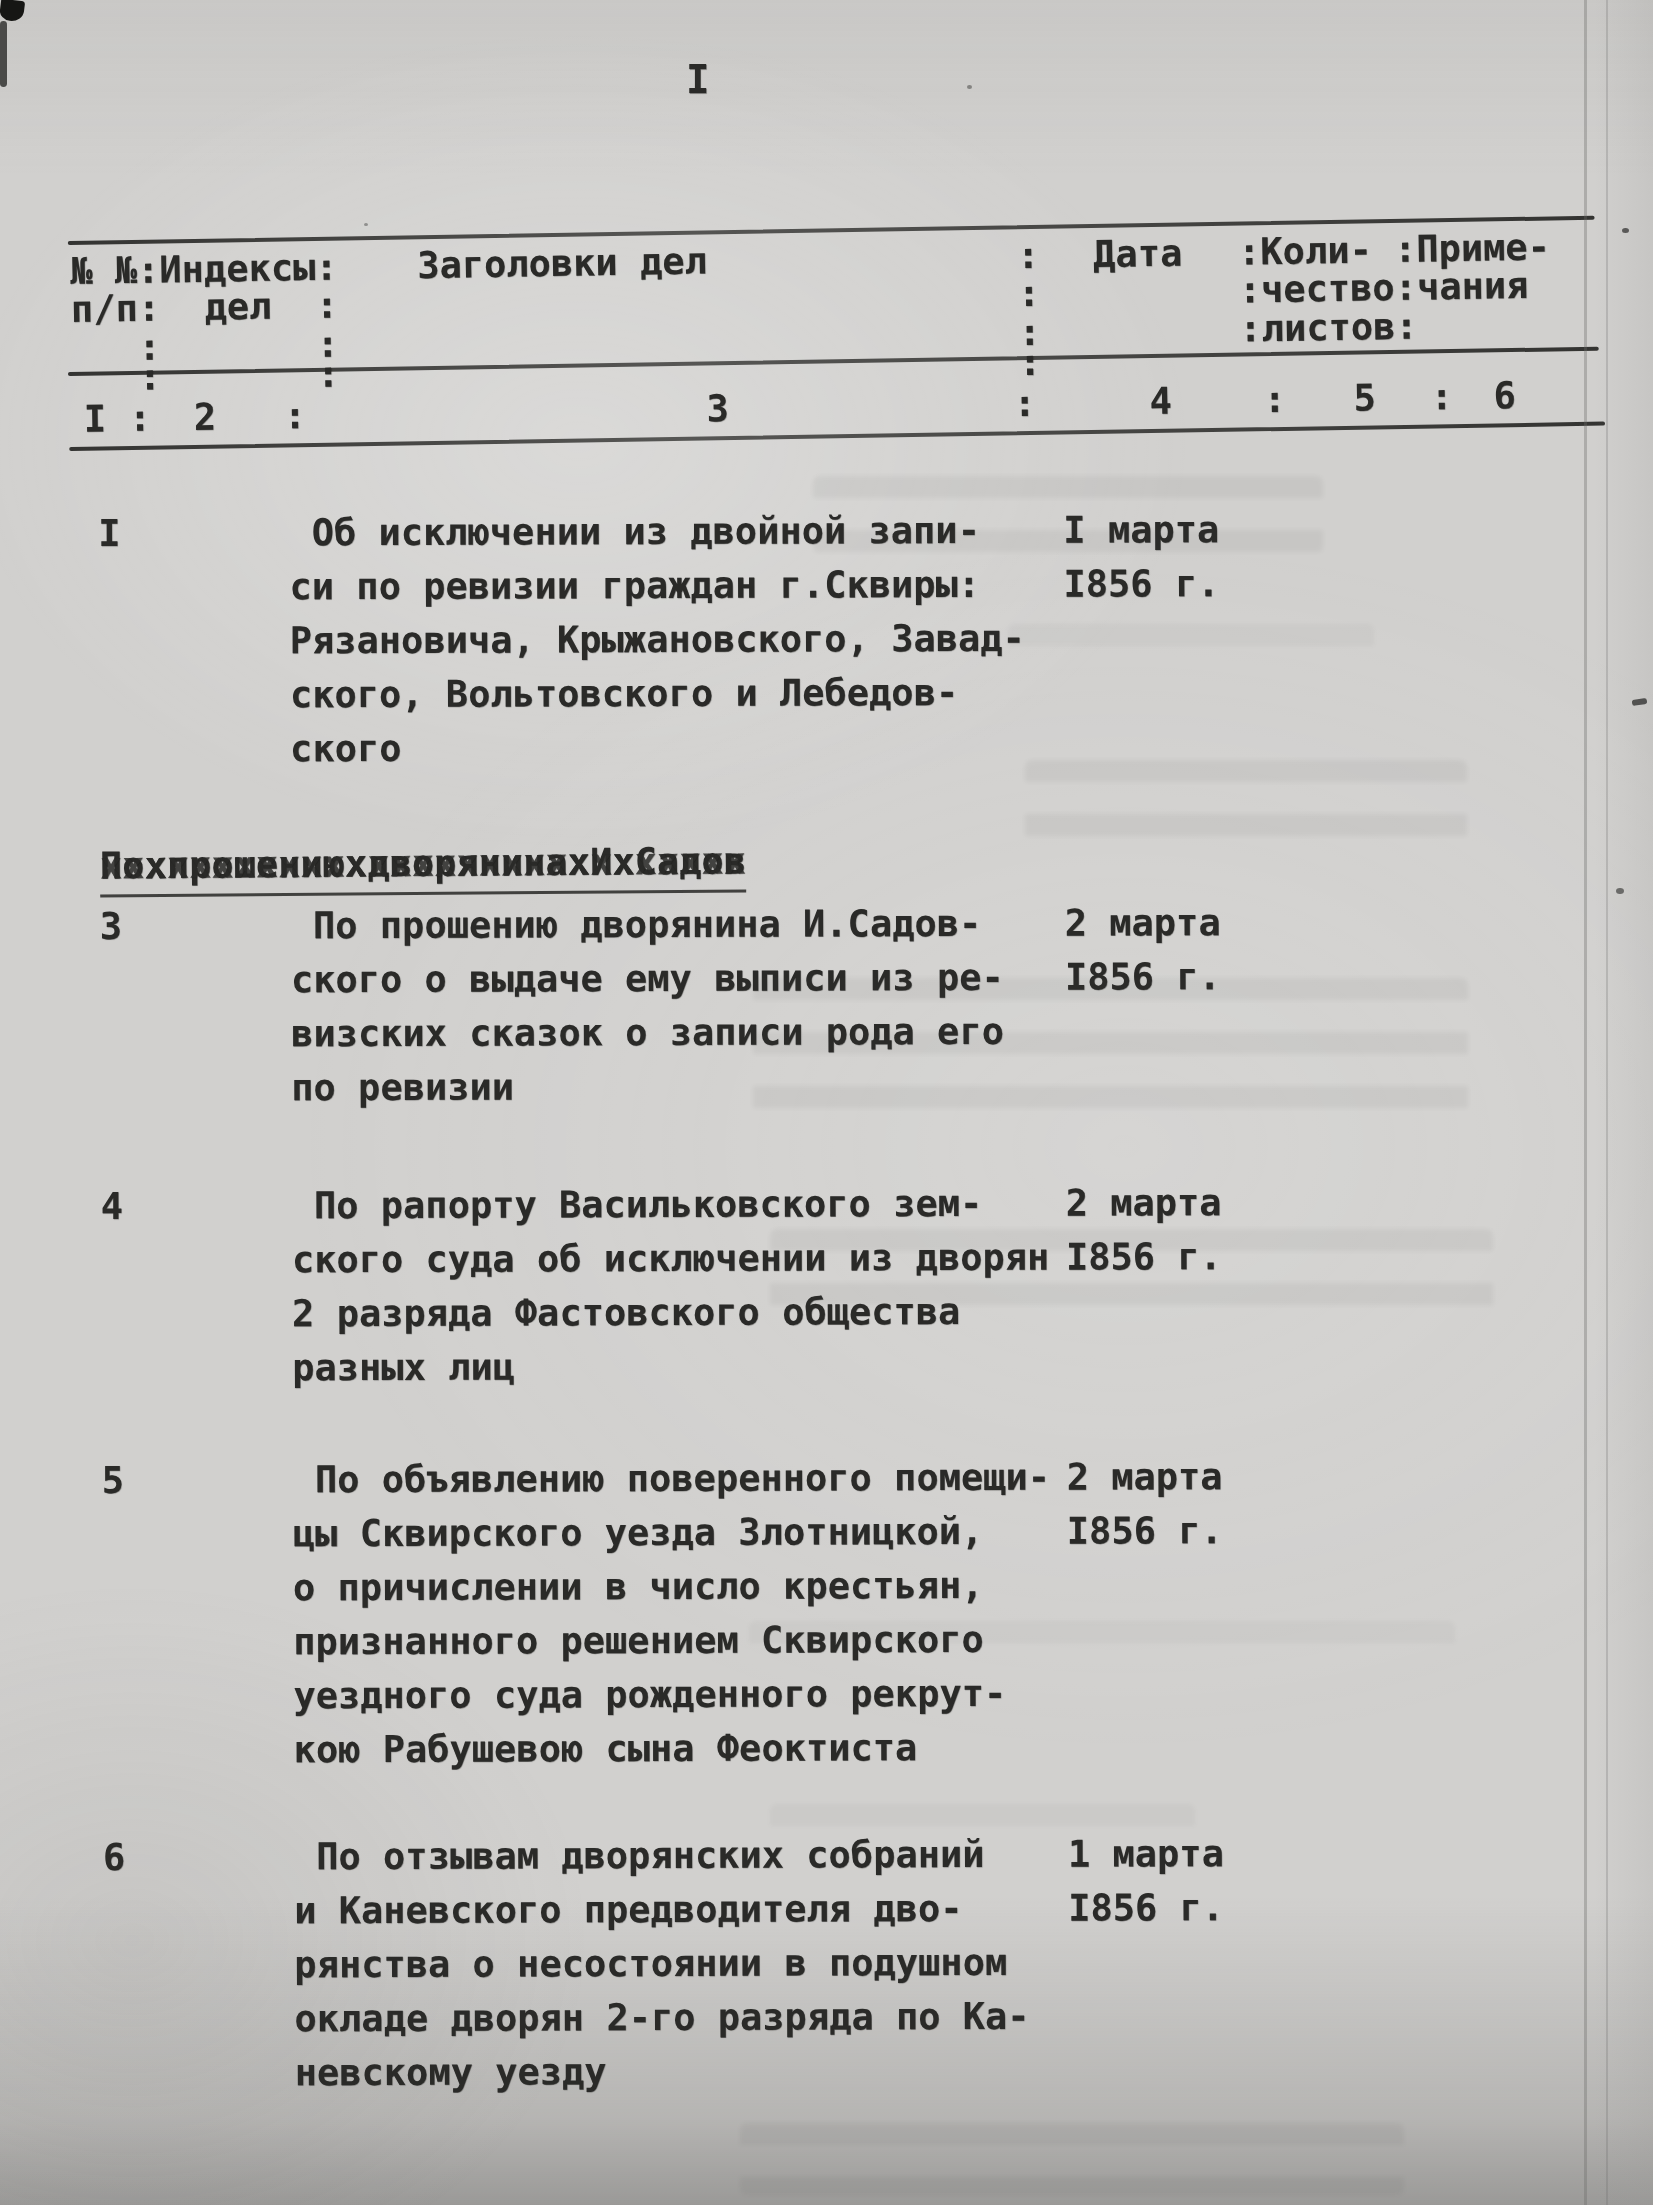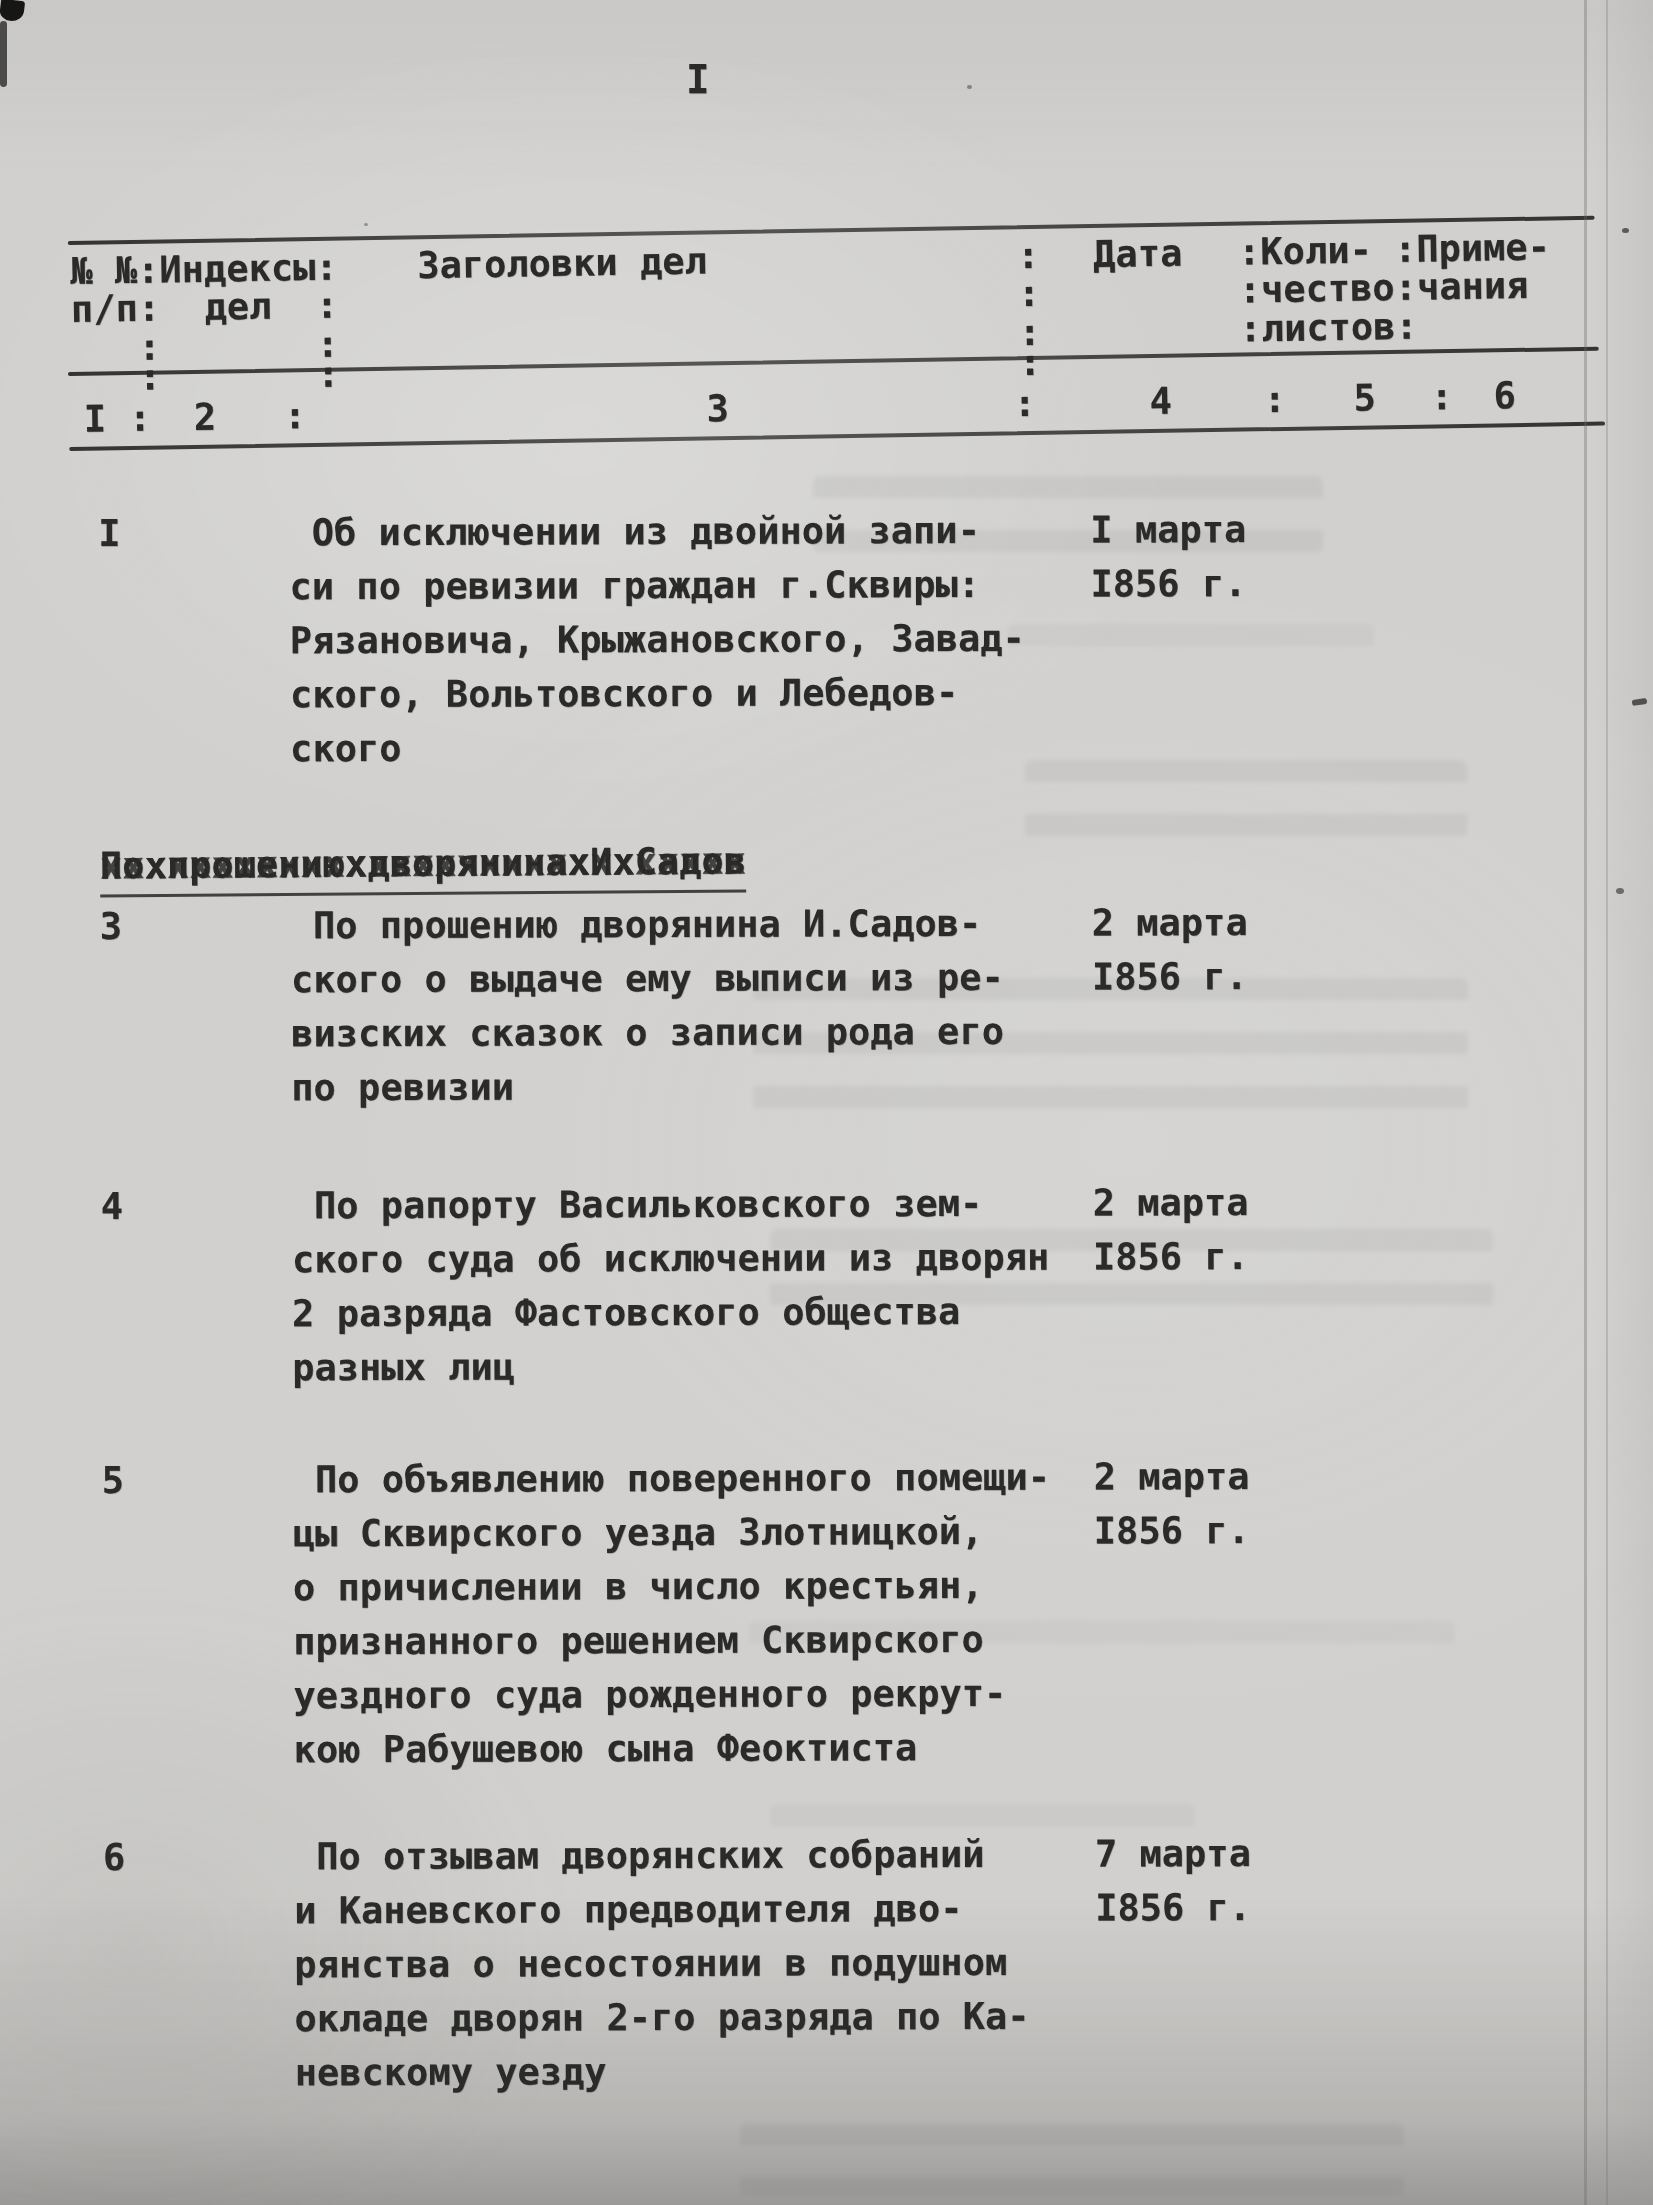--- a/index.html
+++ b/index.html
@@ -27,21 +27,21 @@
 
   
   #entries{position:absolute;left:0;top:507px;right:0;transform:rotate(-0.2deg);transform-origin:102px 510px;}
   .entry{position:relative;}
   .entry:nth-child(1){margin-bottom:123px;}
   .entry:nth-child(2){margin-bottom:64px;}
   .entry:nth-child(3){margin-bottom:58px;}
   .entry:nth-child(4){margin-bottom:53px;}
   .enum{position:absolute;left:100px;top:0;white-space:pre;}
   .etitle{margin-left:291px;}
-  .edate{position:absolute;left:1065px;top:0;margin-left:27px;}
+  .edate{position:absolute;left:1065px;top:0;}
   .tline{white-space:pre;}
 
   
   #strike-wrap{position:absolute;left:100px;top:837px;transform:rotate(-0.45deg);}
   #strike-text{white-space:pre;border-bottom:3.4px solid rgba(40,40,38,.85);padding-bottom:0.9px;}
   #strike-over{position:absolute;left:0;top:0;white-space:pre;opacity:.85;}
 
   
   .bleed{position:absolute;opacity:.085;filter:blur(2.1px);border-radius:6.8px;
     background:repeating-linear-gradient(180deg, rgba(70,70,68,.75) 0 22px, transparent 22px 54px);}
@@ -165,21 +165,21 @@
     <div class="entry">
       <div class="enum">6</div>
       <div class="etitle">
           <div class="tline"> По отзывам дворянских собраний</div>
           <div class="tline">и Каневского предводителя дво-</div>
           <div class="tline">рянства о несостоянии в подушном</div>
           <div class="tline">окладе дворян 2-го разряда по Ка-</div>
           <div class="tline">невскому уезду</div>
         </div>
       <div class="edate">
-          <div class="tline">7 марта</div>
+          <div class="tline">1 марта</div>
           <div class="tline">I856 г.</div>
         </div>
     </div>
   </div>
 
   <div>
     <div class="bleed" style="left:813px;top:476px;width:510px;height:77px;"></div>
     <div class="bleed light" style="left:1008px;top:624px;width:366px;height:47px;"></div>
     <div class="bleed" style="left:1025px;top:760px;width:442px;height:100px;"></div>
     <div class="bleed" style="left:753px;top:978px;width:715px;height:151px;"></div>

